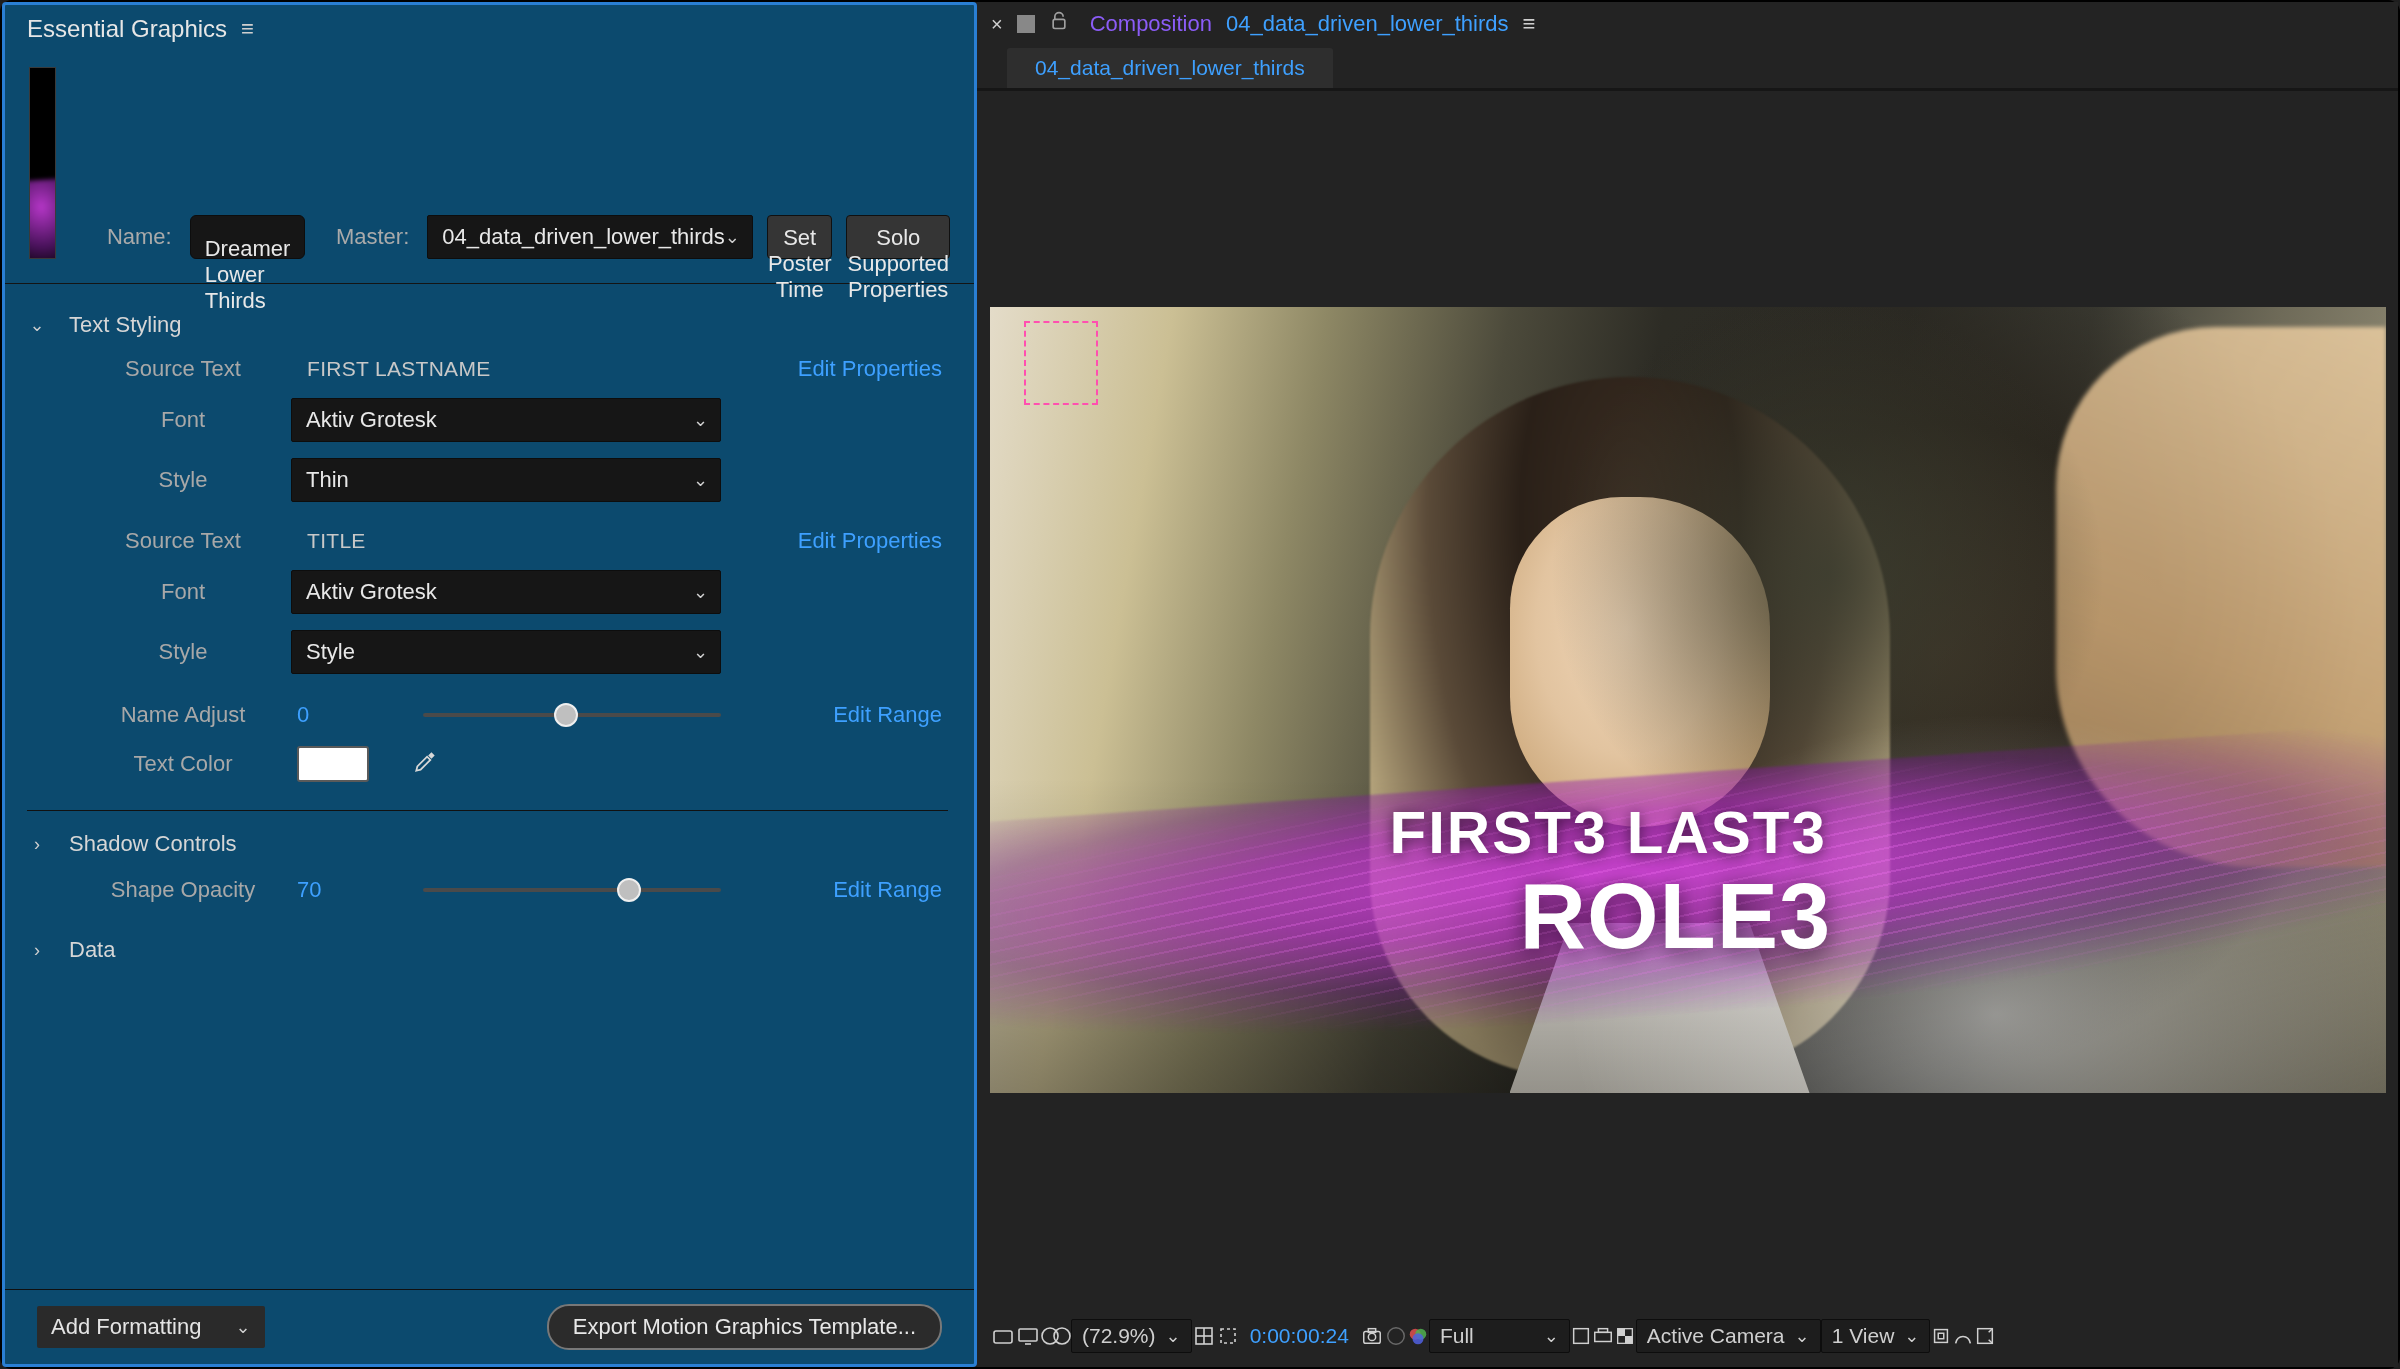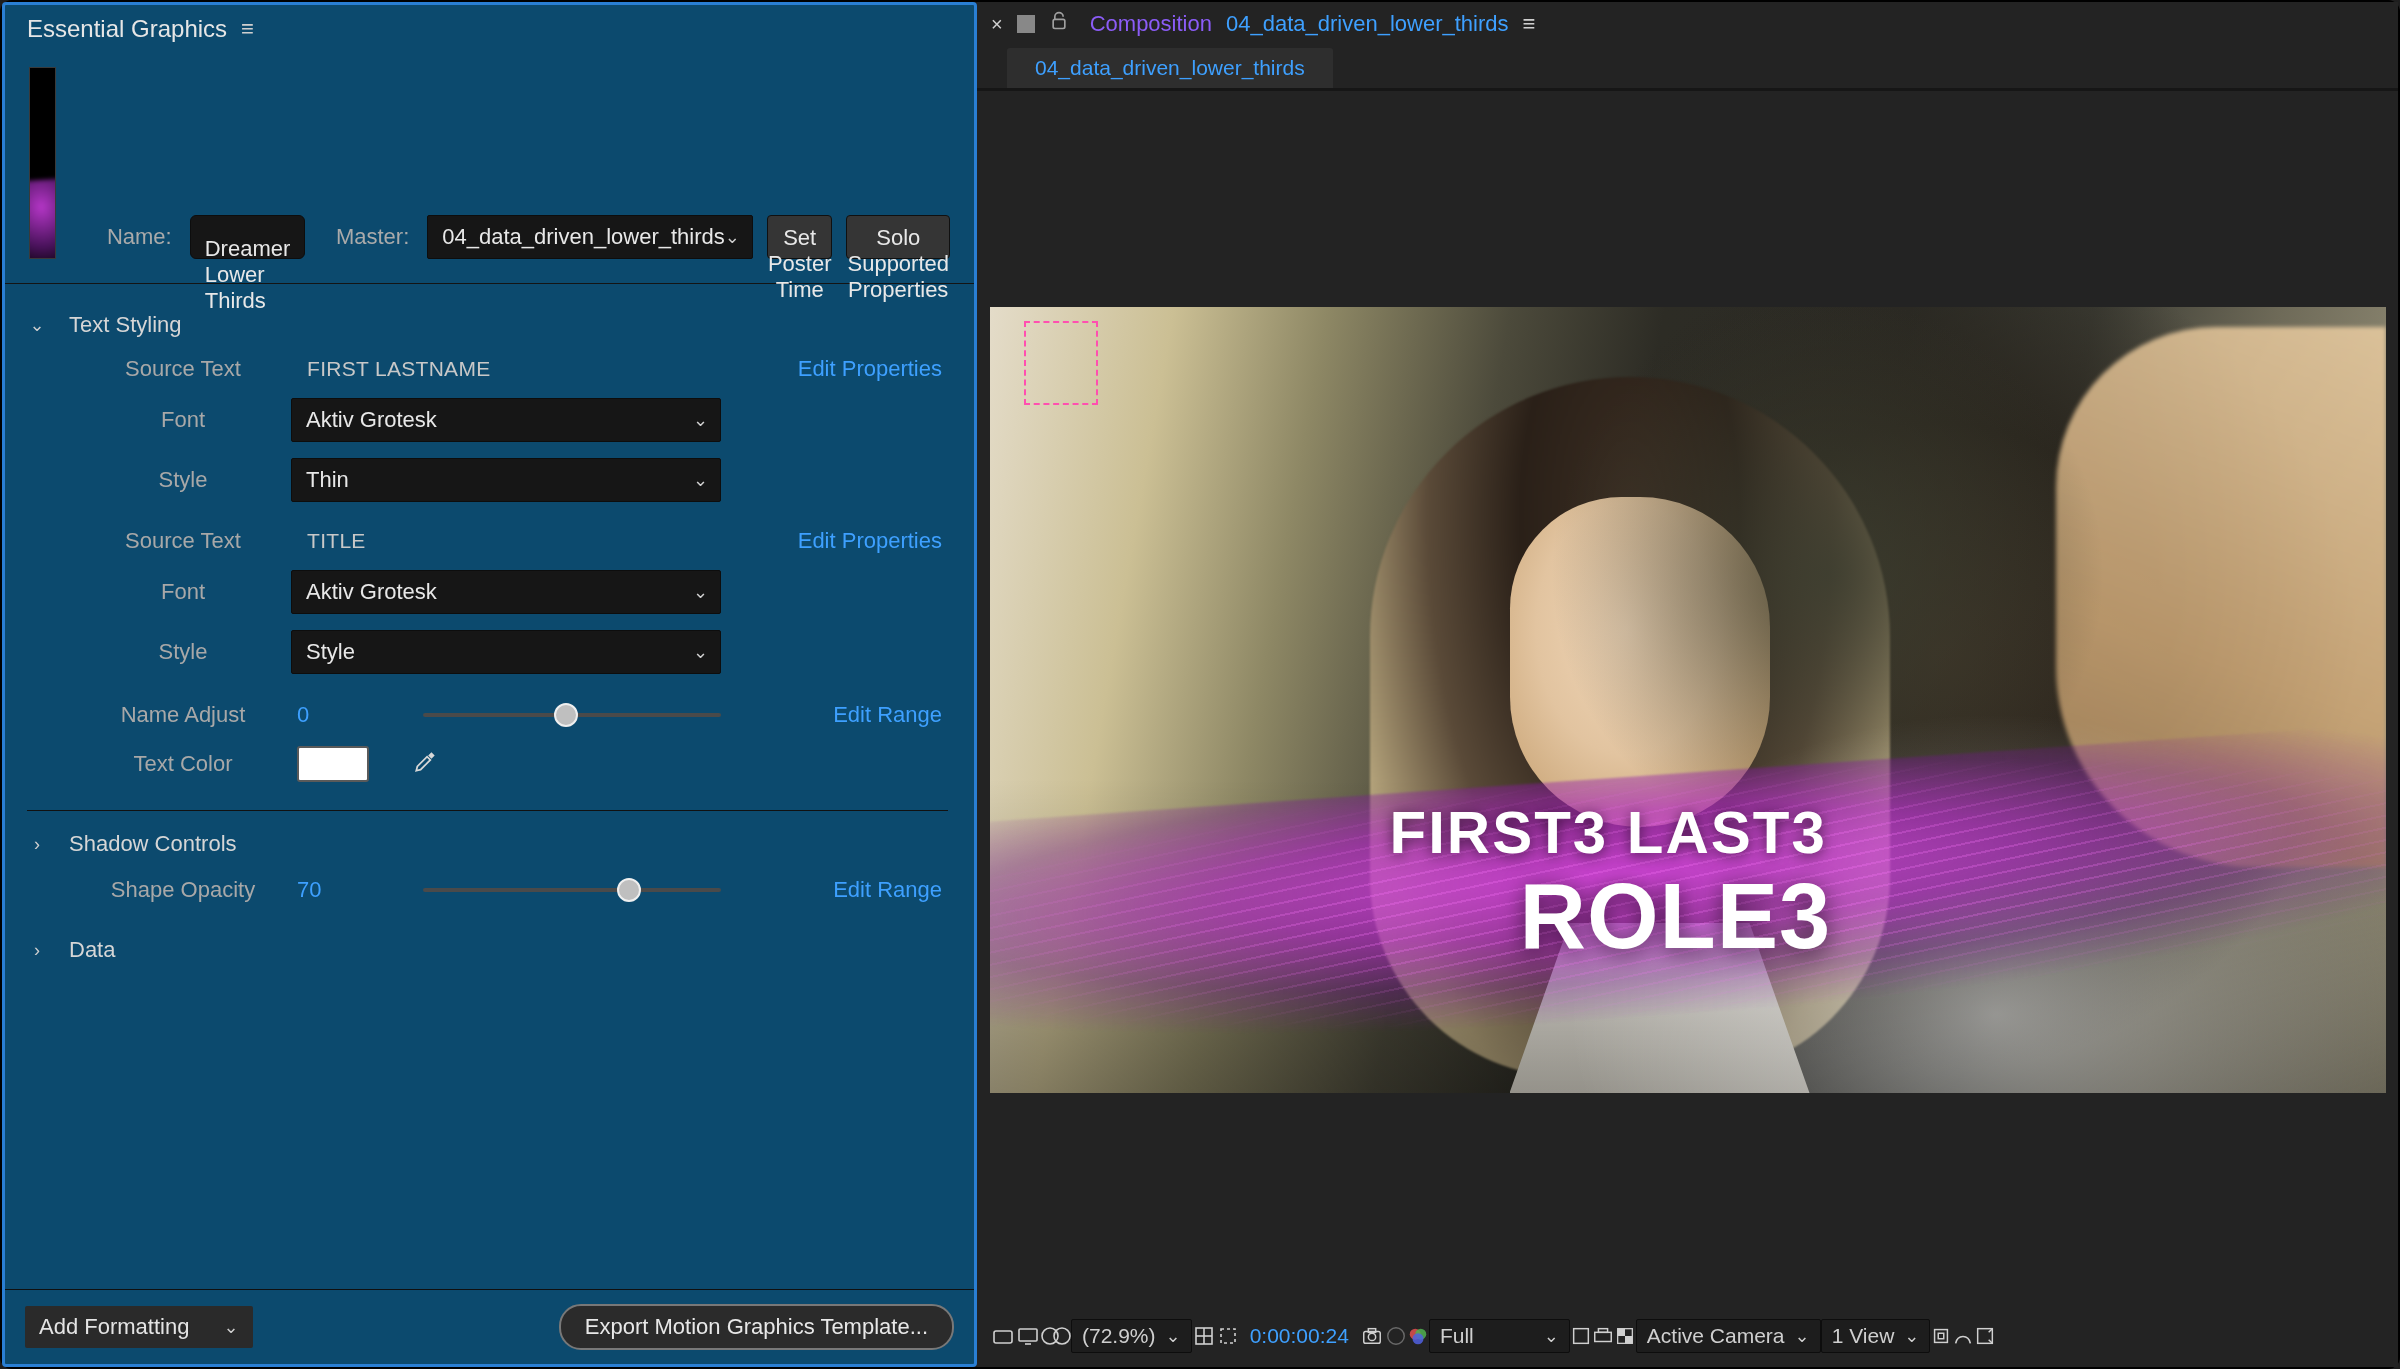--- a/index.html
+++ b/index.html
@@ -178,21 +178,21 @@
     display:inline-block;
     vertical-align:middle;
     margin-left: 38px;
     color:#d8d8d8;
   }
   .divider { height:1px; background:#111; margin: 8px 0;}
   .panel-footer {
     display: flex;
     align-items: center;
     justify-content: space-between;
-    padding: 14px 20px;
+    padding: 14px 32px;
     border-top: 1px solid #101010;
   }
   .fmt-select {
     display: flex;
     align-items: center;
     gap: 34px;
     background: #2a2a2a;
     padding: 8px 14px;
     border-radius: 2px;
     color:#e4e4e4;

